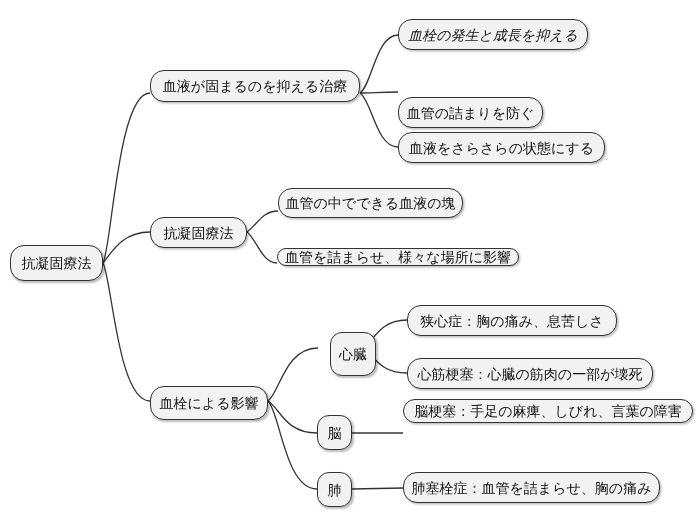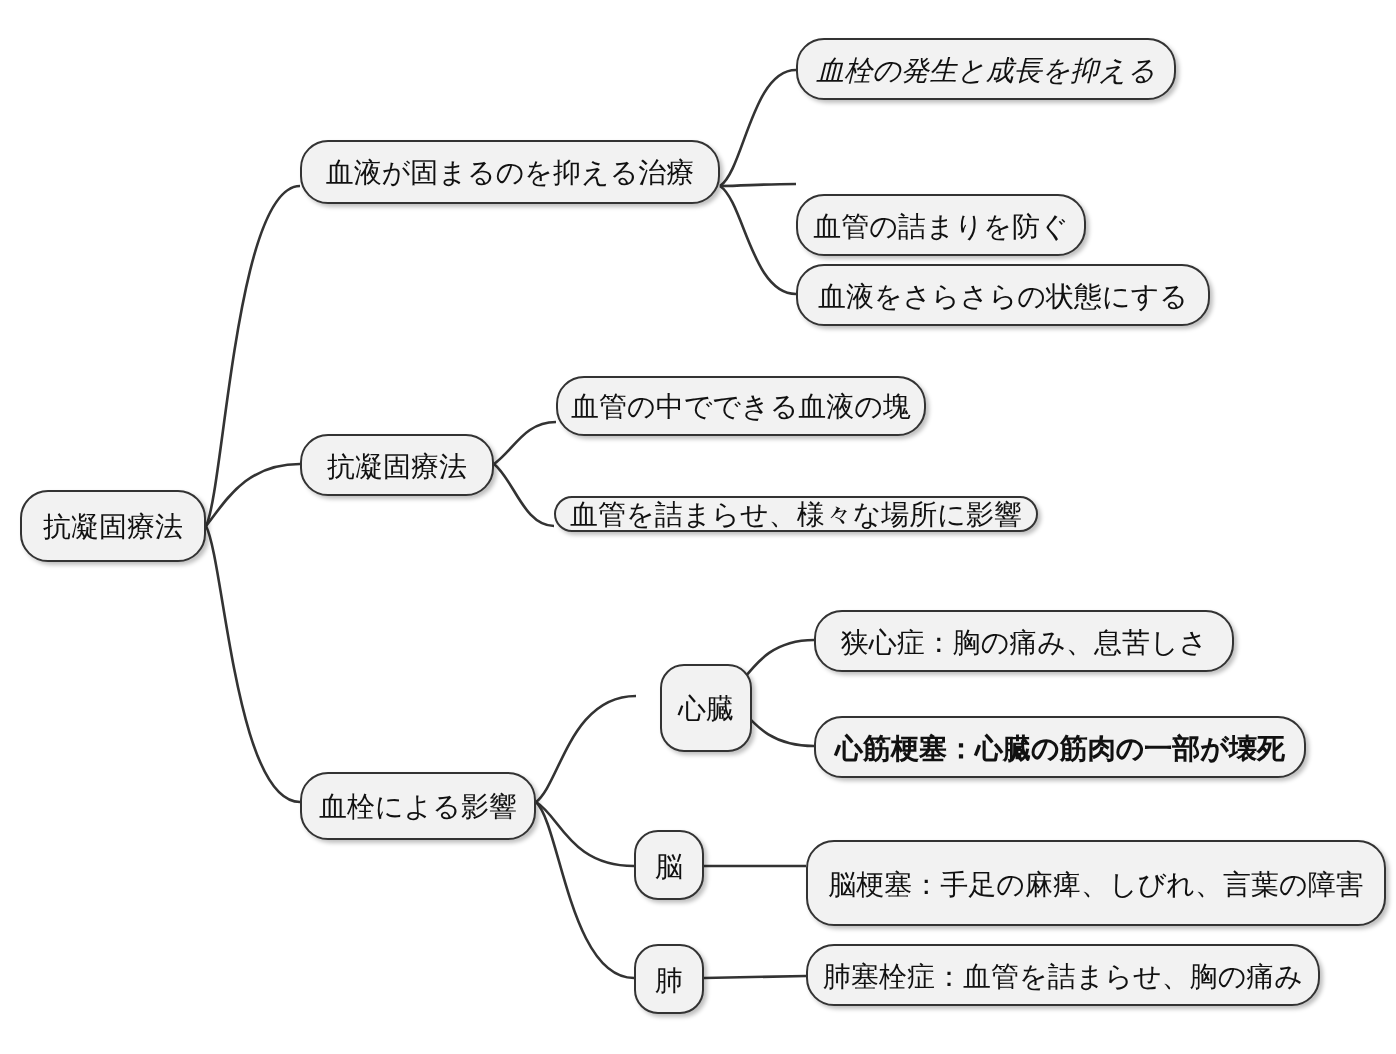--- a/index.html
+++ b/index.html
@@ -80,23 +80,23 @@
   <div class="node" style="left:278px; top:188px; width:185px; height:30px;">血管の中でできる血液の塊</div>
 
   <div class="node" style="left:277px; top:248px; width:242px; height:18px;">血管を詰まらせ、様々な場所に影響</div>
 
   <div class="node" style="left:150px; top:386px; width:118px; height:34px;">血栓による影響</div>
 
   <div class="node small" style="left:318px; top:332px; width:46px; height:44px;margin-left:12px;">心臓</div>
 
   <div class="node" style="left:407px; top:305px; width:210px; height:31px;">狭心症：胸の痛み、息苦しさ</div>
 
-  <div class="node" style="left:407px; top:358px; width:246px; height:31px;font-weight:bold;">心筋梗塞：心臓の筋肉の一部が壊死</div>
+  <div class="node" style="left:407px; top:358px; width:246px; height:31px;">心筋梗塞：心臓の筋肉の一部が壊死</div>
 
   <div class="node small" style="left:317px; top:415px; width:35px; height:35px;">脳</div>
 
-  <div class="node" style="left:403px; top:420px; width:290px; height:43px;">脳梗塞：手足の麻痺、しびれ、言葉の障害</div>
+  <div class="node" style="left:403px; top:399px; width:290px; height:24px;">脳梗塞：手足の麻痺、しびれ、言葉の障害</div>
 
   <div class="node small" style="left:317px; top:472px; width:35px; height:35px;">肺</div>
 
   <div class="node" style="left:403px; top:472px; width:257px; height:31px;">肺塞栓症：血管を詰まらせ、胸の痛み</div>
 
 </div>
 
 </body></html>

